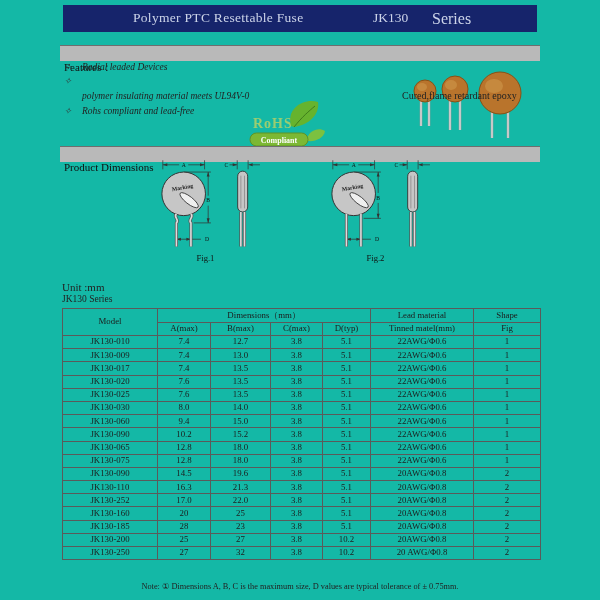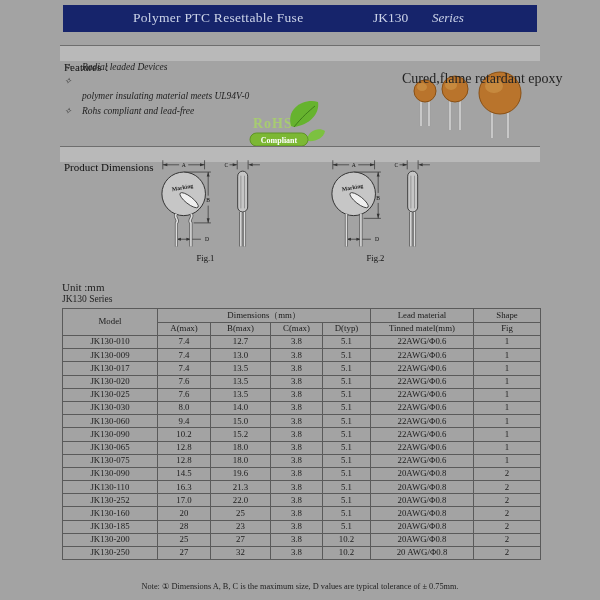--- a/index.html
+++ b/index.html
@@ -1,36 +1,36 @@
 <!DOCTYPE html>
 <html><head>
 <meta charset="utf-8">
 <style>
   * { margin:0; padding:0; box-sizing:border-box; }
   html,body { width:600px; height:600px; background:#ffffff; }
   body { font-family:"Liberation Serif", serif; color:#222; }
-  .page { position:relative; width:600px; height:600px; background:#a3a3a3; overflow:hidden; }
+  .page { position:relative; width:600px; height:600px; background:#14b8a6; overflow:hidden; }
 
   .navy-bar { position:absolute; left:63px; top:5px; width:474px; height:27px; background:#16246b; }
   .navy-bar .title { position:absolute; left:70px; top:5px; font-size:13.5px; color:#ccd4e9; letter-spacing:.3px; }
   .navy-bar .code  { position:absolute; left:310px; top:5px; font-size:13.5px; color:#ccd4e9; }
-  .navy-bar .word  { position:absolute; left:369px; top:5px; font-size:13px; color:#ccd4e9;font-style:italic; }
+  .navy-bar .word  { position:absolute; left:369px; top:5px; font-size:16px; color:#ccd4e9; }
 
   .section-bar { position:absolute; left:60px; width:480px; height:16px; background:#b9b9b9;
                  border-top:1px solid #6e6e6e; font-size:11px; color:#101010; padding:14px 0 0 4px; }
   .bar-features { top:45px; }
   .bar-dims { top:146px; }
 
   .feat-item { position:absolute; left:64px; font-size:9.5px; color:#222; white-space:nowrap;font-style:italic; }
   .feat-bullet { display:inline-block; width:18px; font-size:9px; color:#333; }
   .fi-0 { top:62px; } .fi-1 { top:76px; } .fi-2 { top:91px; padding-left:18px; } .fi-3 { top:106px; }
 
   .rohs-logo { position:absolute; left:247px; top:95px; width:78px; height:56px; }
   .epoxy-img { position:absolute; left:403px; top:64px; width:137px; height:80px; }
-  .epoxy-caption { position:absolute; left:402px; top:71px; width:145px; font-size:14px; color:#222; white-space:nowrap; }
+  .epoxy-caption { position:absolute; left:402px; top:90px; width:145px; font-size:10px; color:#222; white-space:nowrap; }
 
   .fig { position:absolute; width:118px; height:108px; }
   .fig1 { left:151px; top:158px; }
   .fig2 { left:321px; top:158px; }
   .fig svg { width:100%; height:100%; }
   .fig text { font-family:"Liberation Serif", serif; }
 
   .unit-line   { position:absolute; left:62px; top:281px; font-size:11px; }
   .series-line { position:absolute; left:62px; top:294px; font-size:9.5px; }
 

